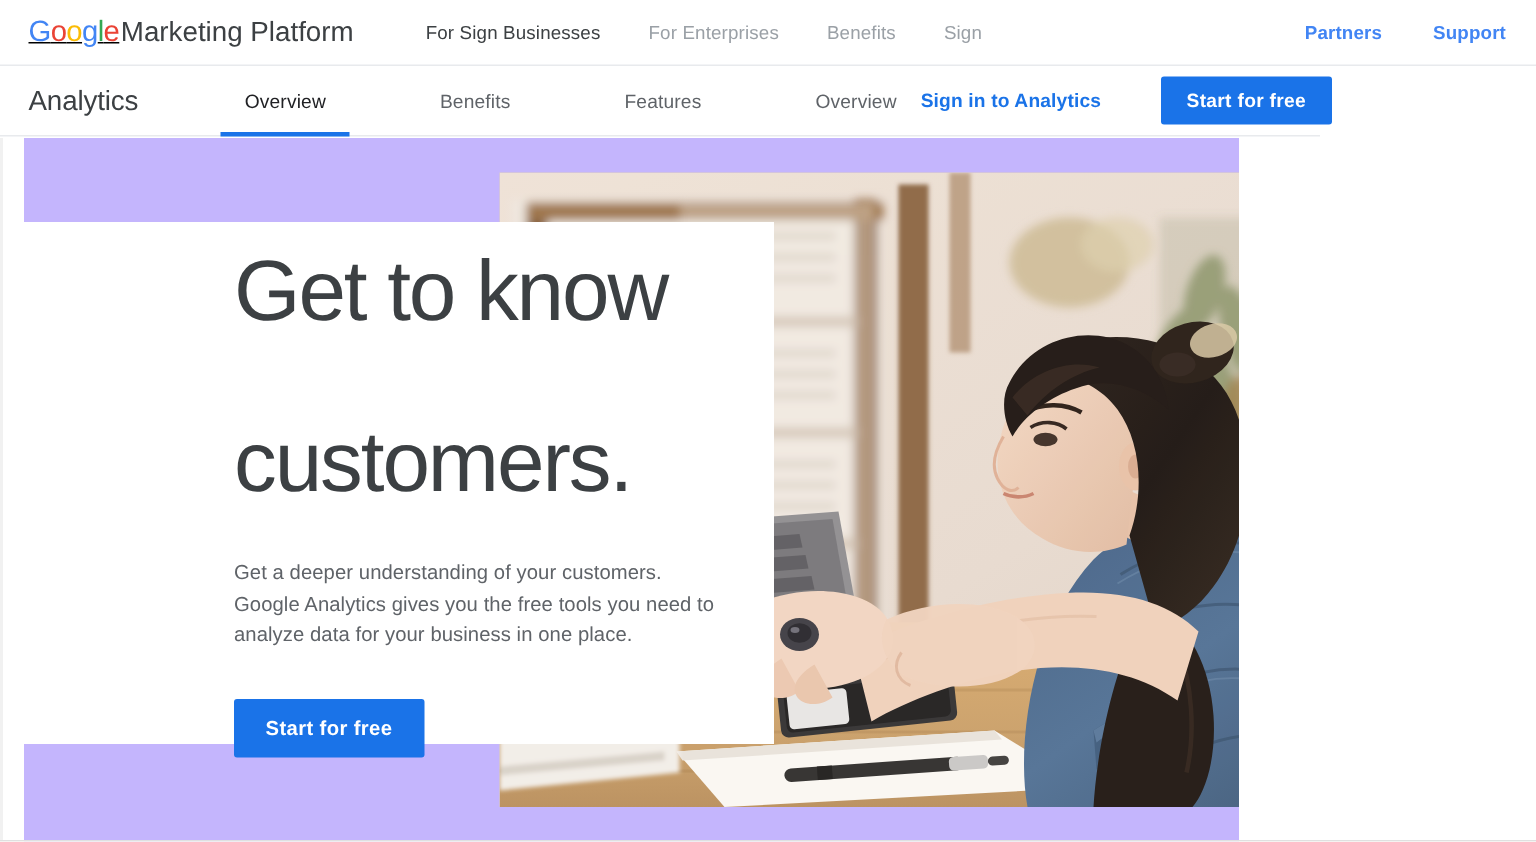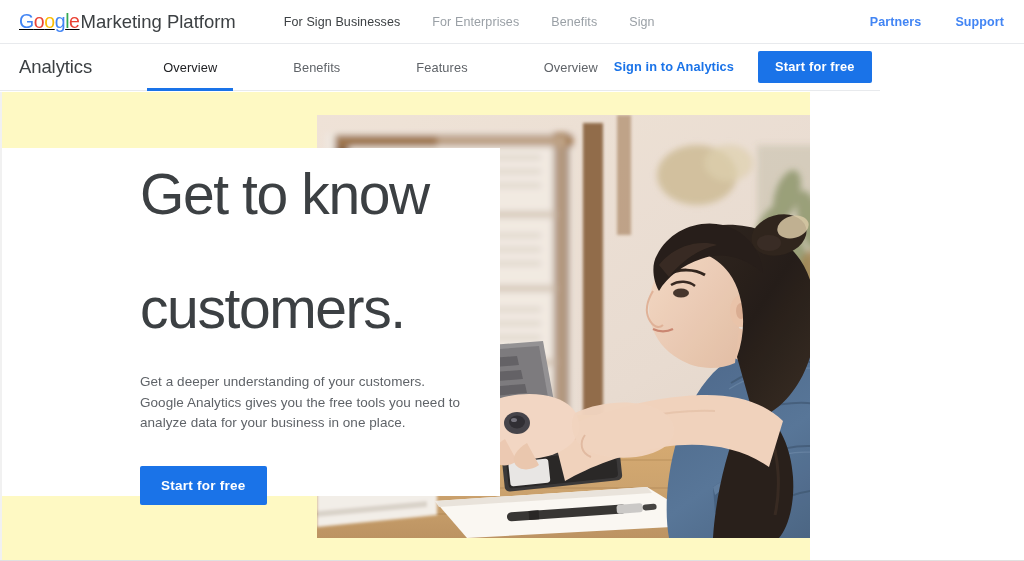--- a/index.html
+++ b/index.html
@@ -142,44 +142,44 @@
     align-items: center;
     gap: 0;
   }
   .signin-link {
     font-size: 12.8px;
     color: #1a73e8;
     font-weight: 700;
     text-decoration: none;
     letter-spacing: 0.1px;
     white-space: nowrap;
-    margin-right: 24px;
+    margin-right: 40px;
   }
   .btn-primary-sm {
     background: #1a73e8;
     color: #ffffff;
     font-size: 12.8px;
     font-weight: 700;
     letter-spacing: 0.2px;
     border: none;
     border-radius: 2px;
     padding: 10px 17px;
     cursor: pointer;
     white-space: nowrap;
     font-family: inherit;
     line-height: 1;
   }
 
   
   .hero {
     position: absolute;
-    top: 92px; left: 0;
+    top: 92px; left: 16px;
     width: 810px;
     height: 469px;
-    background: #fef9c3;
+    background: #c4b5fd;
     overflow: hidden;
   }
 
   
   .hero-photo {
     position: absolute;
     left: 317px;
     top: 23px;
     width: 683px;
     height: 423px;

